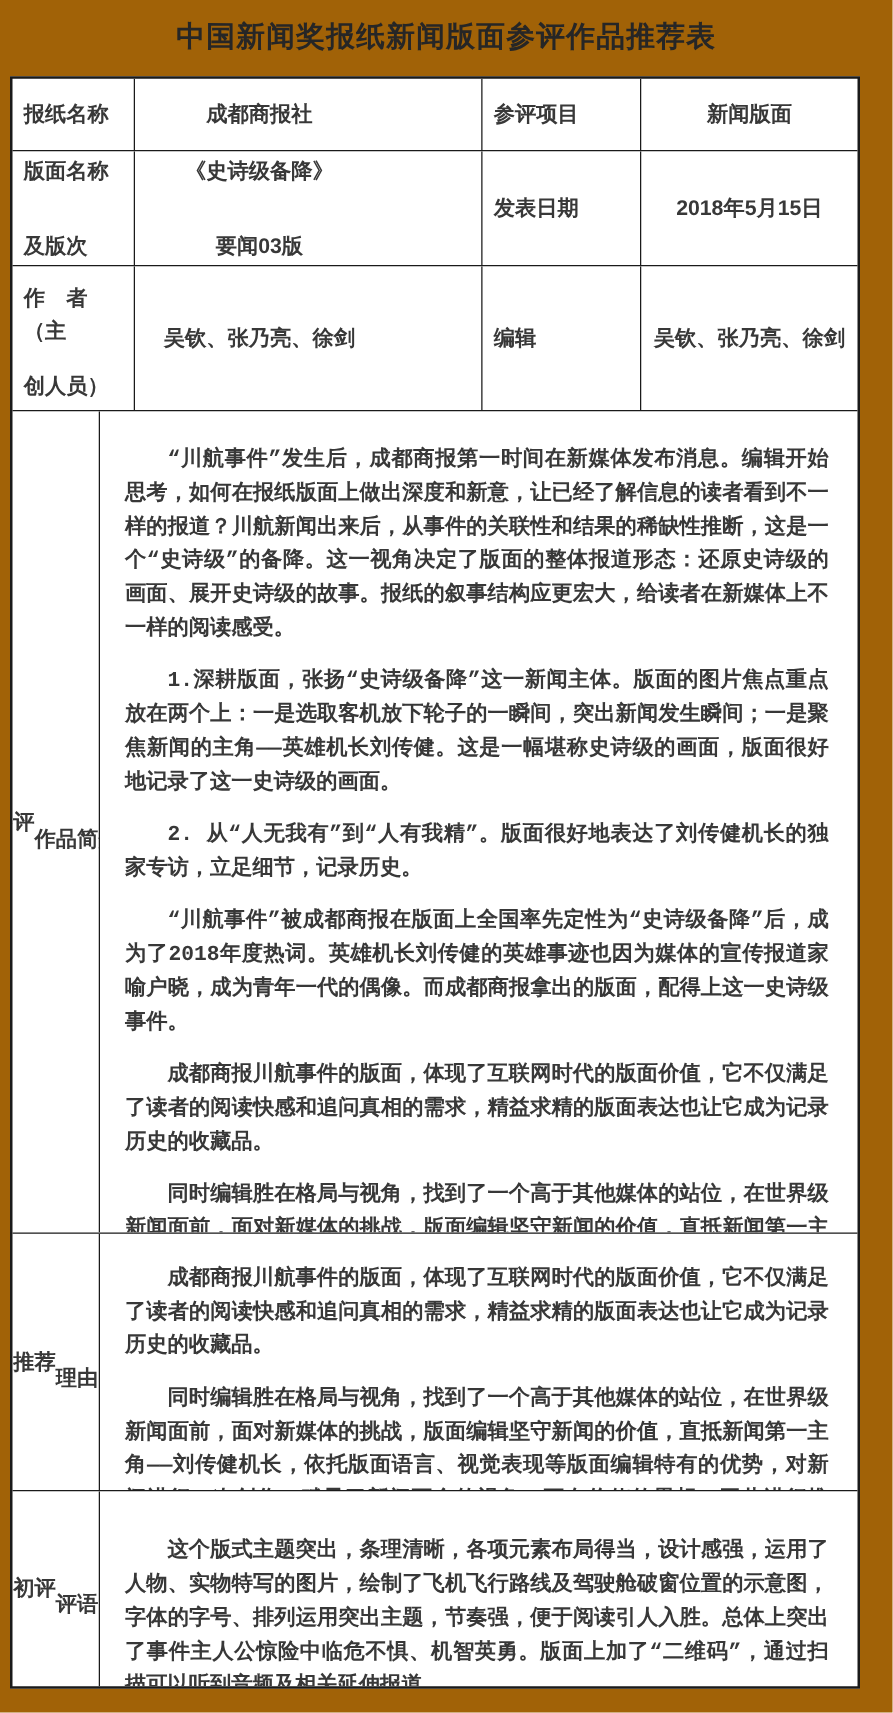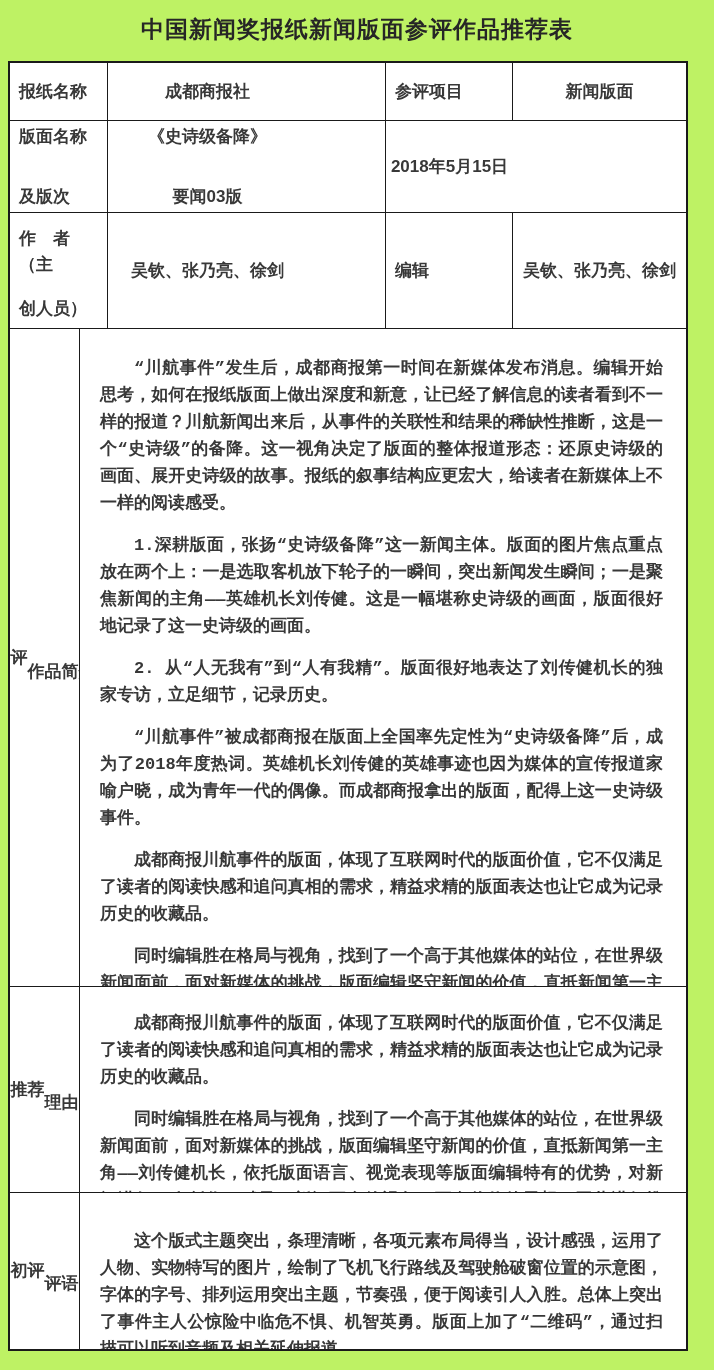--- a/index.html
+++ b/index.html
@@ -2,21 +2,21 @@
 <html><head>
 <meta charset="utf-8">
 <style>
   * { box-sizing: border-box; }
   html,body { margin:0; padding:0; }
   body {
     width:714px; height:1370px; background:#ffffff;
     font-family:"Liberation Sans","DejaVu Sans",sans-serif;
     color:#383838; font-weight:bold;
   }
-  .page { position:relative; width:714px; height:1370px; background:#bef264; overflow:hidden; }
+  .page { position:relative; width:714px; height:1370px; background:#a16207; overflow:hidden; }
 
   .doc-title {
     position:absolute; top:14px; left:0; width:100%;
     text-align:center; font-size:23px; color:#262626; letter-spacing:1px;
   }
 
   .tbl {
     position:absolute; left:8px; top:61px; width:680px; height:1290px;
     border:2px solid #1a1a1a; background:#fff;
   }
@@ -78,20 +78,21 @@
 
     <div class="row cols4 r2">
       <div class="cell head-col">
         <div class="hl">版面名称</div>
         <div class="hl">及版次</div>
       </div>
       <div class="cell center-col shift-left">
         <div class="vl">《史诗级备降》</div>
         <div class="vl">要闻03版</div>
       </div>
+      <div class="cell head-cell">发表日期</div>
       <div class="cell center-cell">2018年5月15日</div>
     </div>
 
     <div class="row cols4 r3">
       <div class="cell head-top">
         <div class="hl">作　者（主</div>
         <div class="hl">创人员）</div>
       </div>
       <div class="cell center-cell shift-left">吴钦、张乃亮、徐剑</div>
       <div class="cell head-cell">编辑</div>

